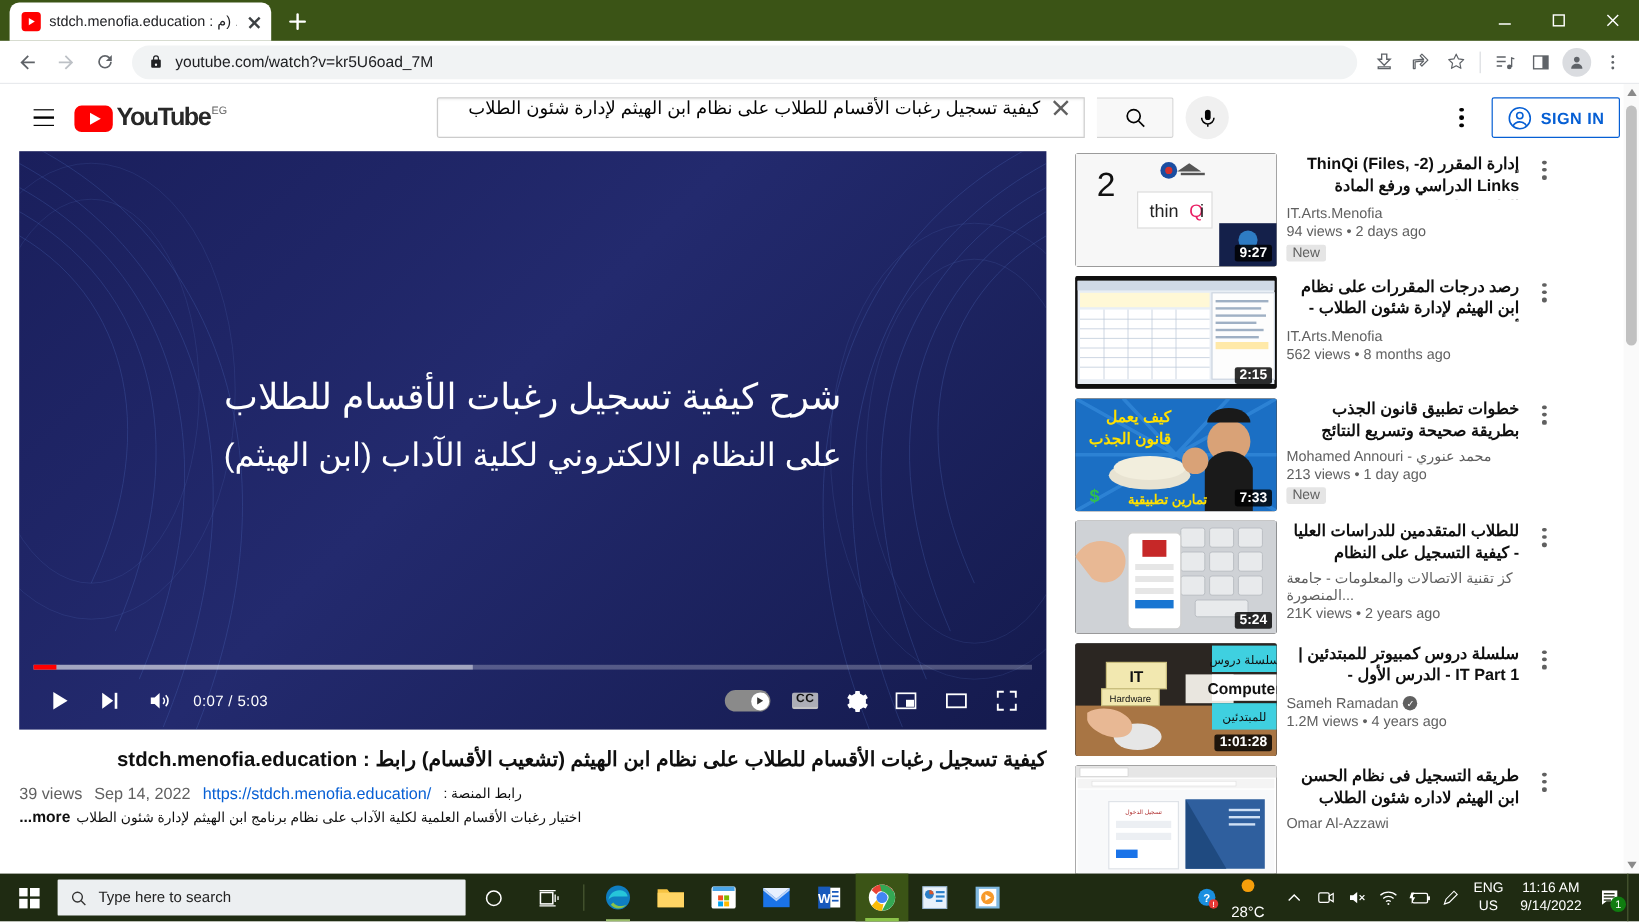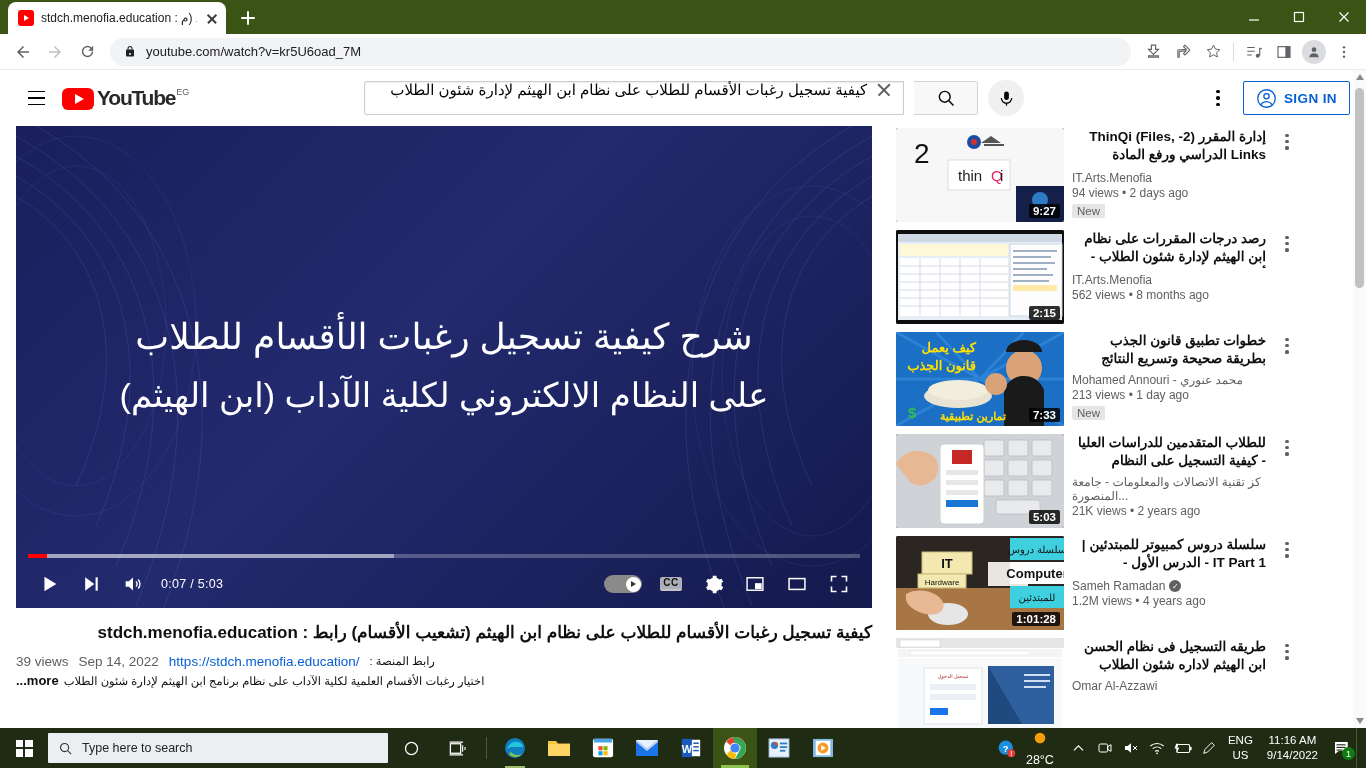--- a/index.html
+++ b/index.html
@@ -140,22 +140,22 @@
   
   .player {
     width: 856px; height: 482px; position: relative; overflow: hidden;
     background: linear-gradient(135deg,#1a1f5c 0%,#232a6e 45%,#141a4d 100%);
   }
   .player .deco { position: absolute; inset: 0; opacity: 0.55; }
   .slide-text {
     position: absolute; left: 0; right: 0; top: 180px;
     text-align: center; direction: rtl; color: #fff;
   }
-  .slide-line1 { font-size: 36px; line-height: 1.7; letter-spacing: 0.4px; }
-  .slide-line2 { font-size: 34px; line-height: 1.7; letter-spacing: 0.4px; }
+  .slide-line1 { font-size: 30px; line-height: 1.7; letter-spacing: 0.4px; }
+  .slide-line2 { font-size: 27px; line-height: 1.7; letter-spacing: 0.4px; }
 
   .ctrl-layer { position: absolute; left: 0; right: 0; bottom: 0; height: 62px; }
   .progress-row { position: absolute; left: 12px; right: 12px; top: 8px; height: 4px; }
   .prog-bg { position: absolute; inset: 0; background: rgba(255,255,255,0.25); }
   .prog-load { position: absolute; left: 0; top: 0; bottom: 0; width: 44%; background: rgba(255,255,255,0.45); }
   .prog-play { position: absolute; left: 0; top: 0; bottom: 0; width: 2.3%; background: #ff0000; }
   .ctrl-row {
     position: absolute; left: 0; right: 0; bottom: 0; height: 48px;
     display: flex; align-items: center; padding: 0 12px;
   }
@@ -638,21 +638,21 @@
               <path d="M0 30c8-14 22-16 34-10 8 4 10 14 6 22-5 10-18 12-26 6z" fill="#e8b894"></path>
               <rect x="44" y="10" width="44" height="80" rx="4" fill="#fff" stroke="#d0d0d0"></rect>
               <rect x="56" y="16" width="20" height="14" fill="#c62828"></rect>
               <g fill="#e6e6e6">
                   <rect x="50" y="36" width="32" height="5"></rect>
                   <rect x="50" y="46" width="32" height="5"></rect>
                   <rect x="50" y="56" width="32" height="5"></rect>
                 </g>
               <rect x="50" y="66" width="32" height="7" fill="#1976d2"></rect>
             </svg>
-            <span class="rec-dur">5:03</span>
+            <span class="rec-dur">5:24</span>
           </div>
           <div class="rec-info">
             <div class="rec-title">للطلاب المتقدمين للدراسات العليا - كيفية التسجيل على النظام</div>
             <div class="rec-channel">
               <span>كز تقنية الاتصالات والمعلومات - جامعة المنصورة...</span>
             </div>
             <div class="rec-stats">21K views • 2 years ago</div>
           </div>
           <div class="rec-menu">
               <i></i>

